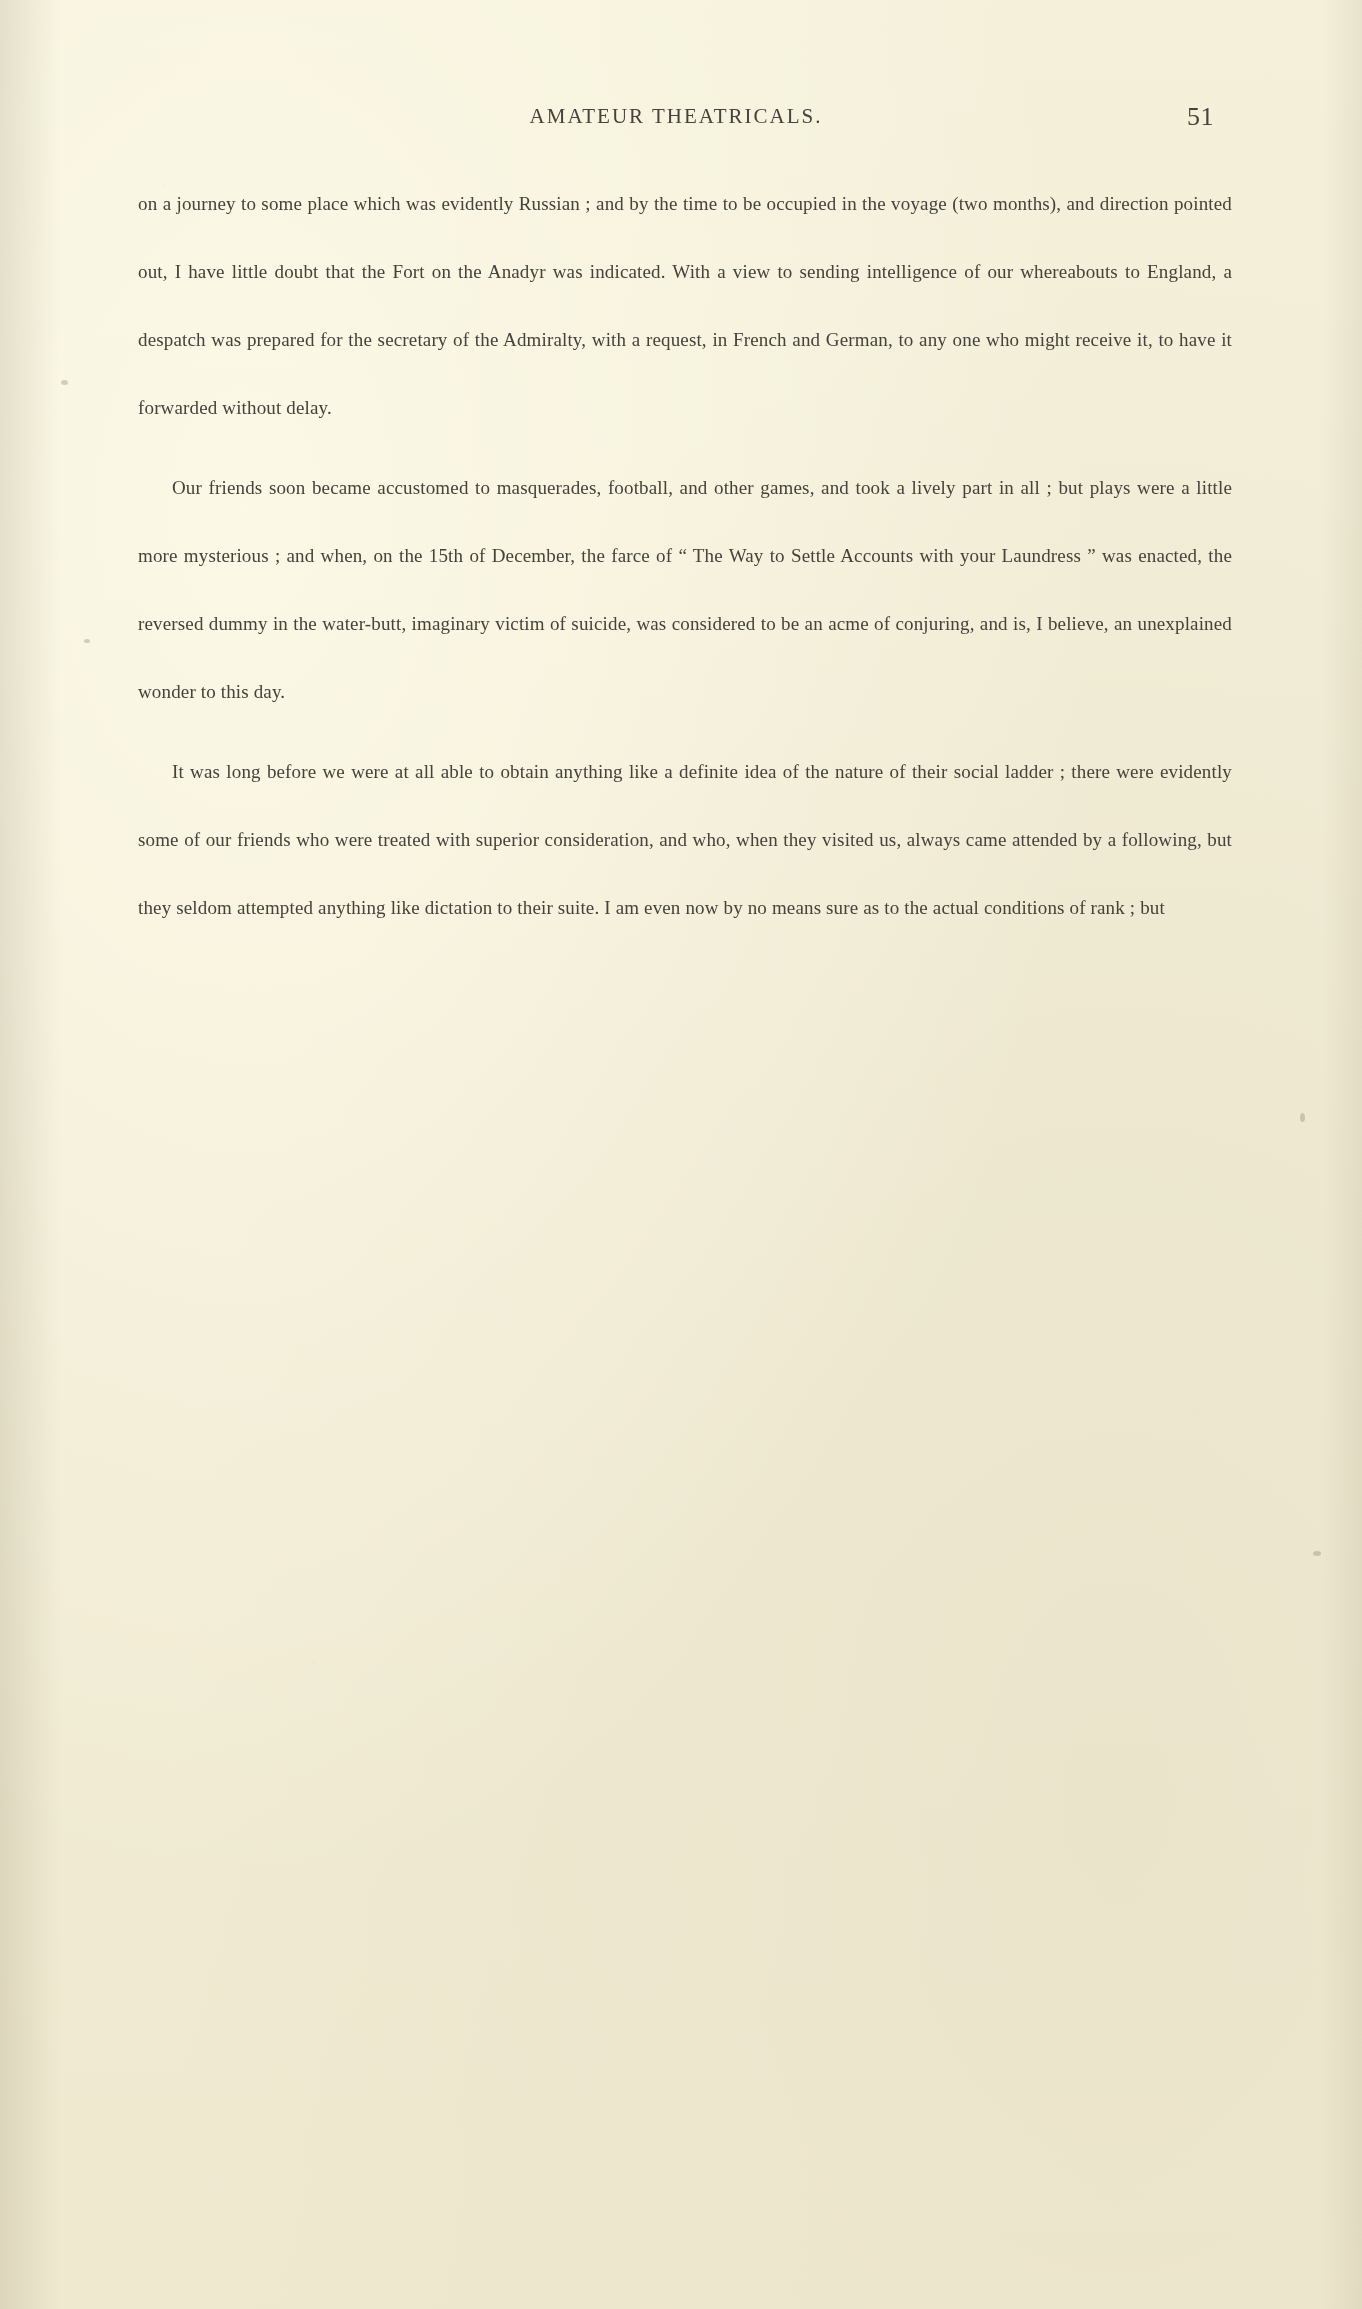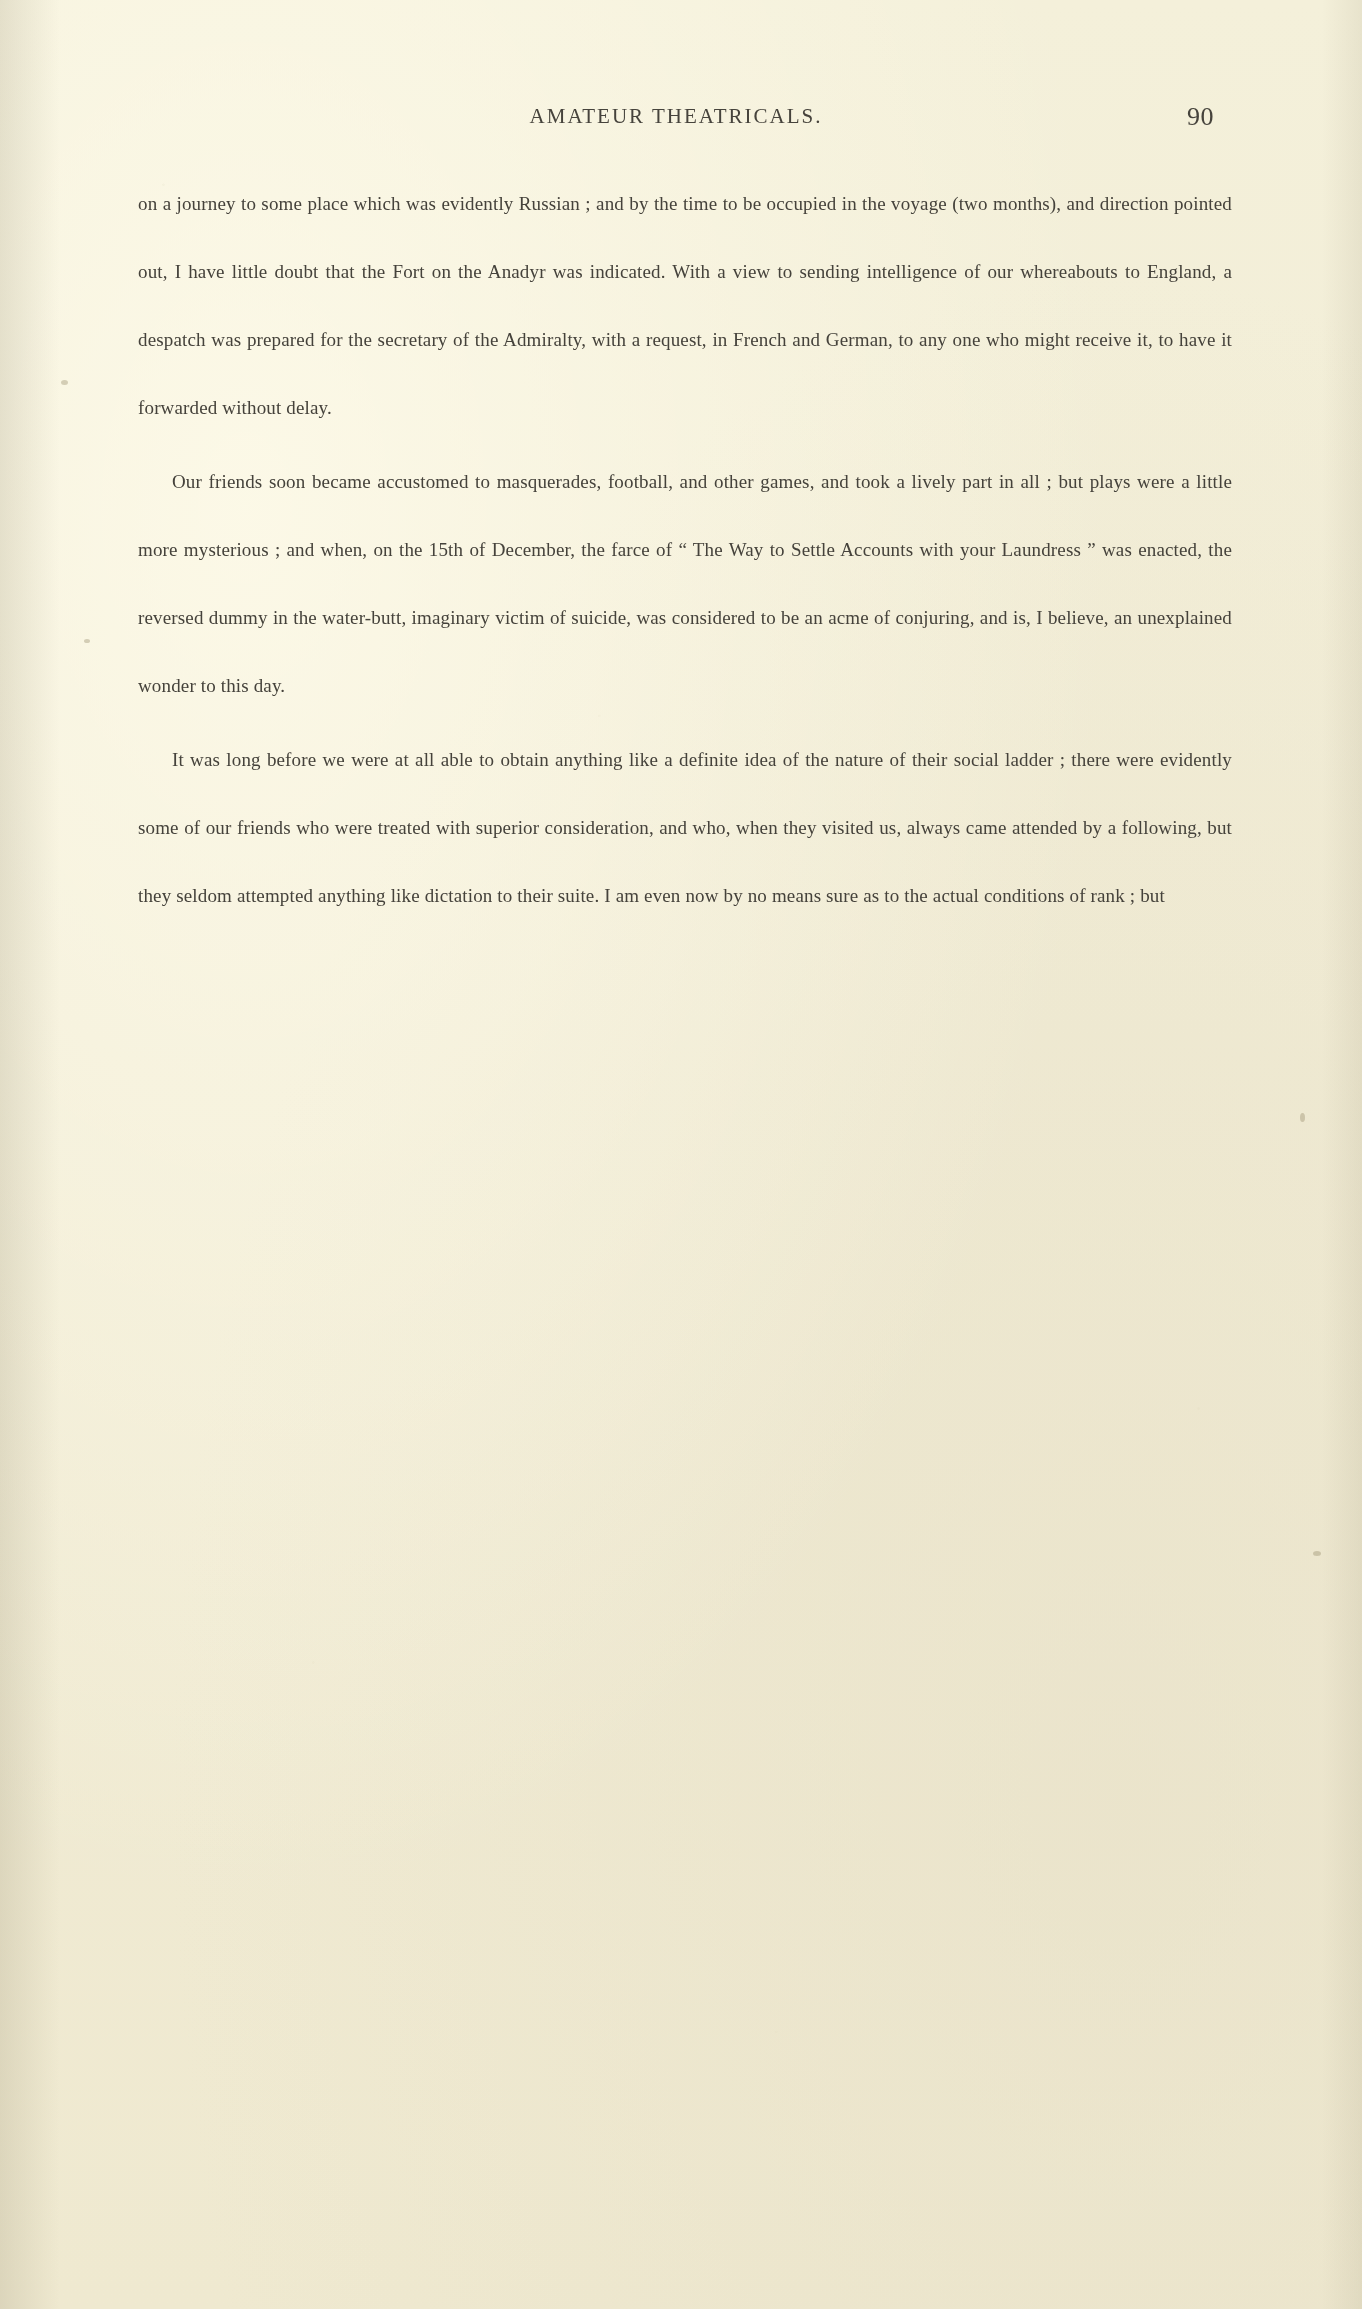--- a/index.html
+++ b/index.html
@@ -91,21 +91,21 @@
     line-height: 68px;
     text-align: justify;
     text-justify: inter-word;
     color: #45423b;
     letter-spacing: 0.15px;
   }
   p.indent {
     text-indent: 34px;
   }
   p + p {
-    margin-top: 6px;
+    margin-top: 12px;
   }
   .lastline-left {
     text-align-last: left;
   }
   .speck {
     position: absolute;
     background: rgba(140,128,95,0.35);
     border-radius: 50%;
     pointer-events: none;
   }
@@ -120,21 +120,21 @@
 
   <span class="speck" style="left:61px; top:380px; width:7px; height:5px;"></span>
   <span class="speck" style="left:84px; top:639px; width:6px; height:4px;"></span>
   <span class="speck" style="left:1313px; top:1551px; width:8px; height:5px;"></span>
   <span class="speck" style="left:1300px; top:1113px; width:5px; height:9px;"></span>
 
   <div class="content">
 
     <div class="running-head">
       <div class="running-title">AMATEUR THEATRICALS.</div>
-      <div class="folio">90</div>
+      <div class="folio">51</div>
     </div>
 
     <div class="body-text">
       <p>on a journey to some place which was evidently Russian ; and by the time to be occupied in the voyage (two months), and direction pointed out, I have little doubt that the Fort on the Anadyr was indicated.  With a view to sending intelligence of our whereabouts to England, a despatch was prepared for the secretary of the Admiralty, with a request, in French and German, to any one who might receive it, to have it forwarded without delay.</p>
       <p class="indent">Our friends soon became accustomed to masquerades, football, and other games, and took a lively part in all ; but plays were a little more mysterious ; and when, on the 15th of December, the farce of “ The Way to Settle Accounts with your Laundress ” was enacted, the reversed dummy in the water-butt, imaginary victim of suicide, was considered to be an acme of conjuring, and is, I believe, an unexplained wonder to this day.</p>
       <p class="indent lastline-left">It was long before we were at all able to obtain anything like a definite idea of the nature of their social ladder ; there were evidently some of our friends who were treated with superior consideration, and who, when they visited us, always came attended by a following, but they seldom attempted anything like dictation to their suite.  I am even now by no means sure as to the actual conditions of rank ; but</p>
     </div>
 
   </div>
 </div>

